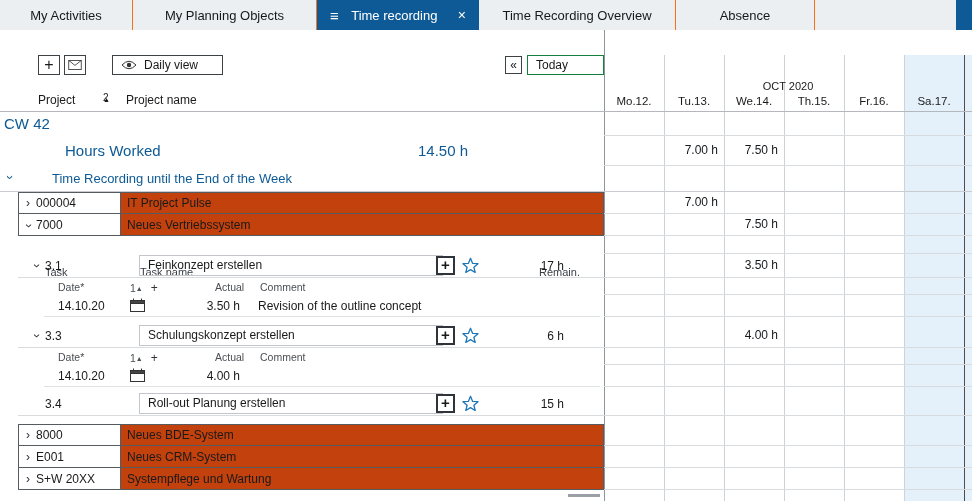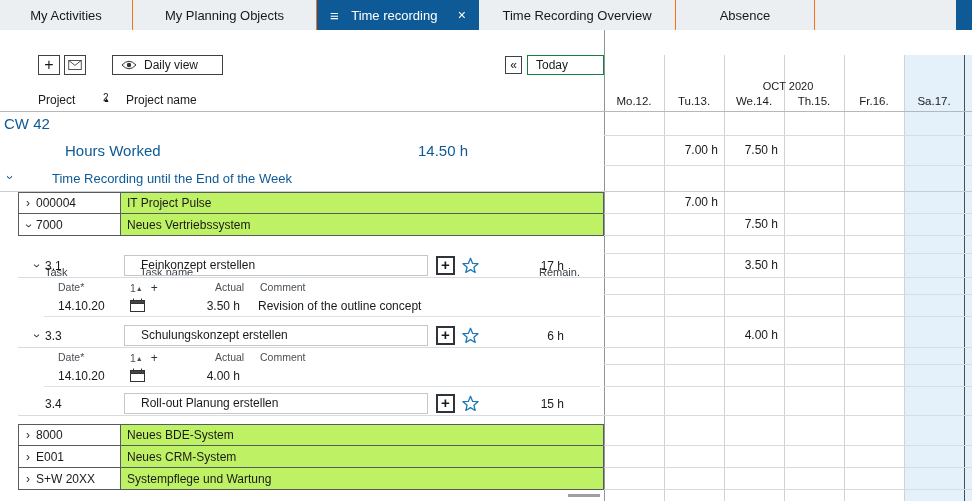--- a/index.html
+++ b/index.html
@@ -63,35 +63,35 @@
   .hw-total { position:absolute; left:418px; top:6px; font-size:15px; color:#0d5a96; }
   .r-hours .dc { line-height:29px; }
   .r-sect { height:26px; border-bottom:1px solid #c9cdd1; }
   .sect-chev { position:absolute; left:8px; top:4px; color:#0d5a96; font-size:13px; display:inline-block; transform:rotate(90deg); }
   .sect-label { position:absolute; left:26px; top:5px; font-size:13px; color:#0d5a96;margin-left:26px; }
 
   
   .r-proj { height:22px; font-size:12px; }
   .pleft { display:flex; padding-left:18px; }
   .pc1 { width:103px; border:1px solid #565b60; display:flex; align-items:center; padding-left:3px; background:#fff; }
-  .pc2 { width:483px; border:1px solid #565b60; border-left:none; display:flex; align-items:center; padding-left:6px; background:#bef264; }
+  .pc2 { width:483px; border:1px solid #565b60; border-left:none; display:flex; align-items:center; padding-left:6px; background:#c2410c; }
   .r-proj.follow .pc1, .r-proj.follow .pc2 { border-top:none; }
   .chev { display:inline-block; width:12px; font-size:12px; color:#2a2e33; text-align:center; transform-origin:50% 55%; }
   .chev.open { transform:rotate(90deg); }
   .pcode { margin-left:2px; }
   .r-proj .dc { line-height:21px; }
 
   
   .r-thdr { height:18px; font-size:11px; color:#3a3f44; }
   .r-thdr span { position:absolute; top:3px;margin-top:27px; }
   .th-task{left:45px} .th-name{left:140px} .th-remain{right:24px}
   .r-task { height:24px; font-size:12px; }
   .t-chev { position:absolute; left:30px; top:4px; }
   .t-code { position:absolute; left:45px; top:5px; }
-  .t-name { position:absolute; left:124px; top:1px; width:304px; height:21px; border:1px solid #c3c7cb; line-height:19px; padding-left:16px; }
+  .t-name { position:absolute; left:139px; top:1px; width:304px; height:21px; border:1px solid #c3c7cb; line-height:19px; padding-left:8px; }
   .t-plus { position:absolute; left:436px; top:2px; width:19px; height:19px; border:2px solid #2f343a; text-align:center; line-height:14px; font-size:15px; font-weight:600; background:#fff; }
   .t-star { position:absolute; left:462px; top:3px; }
   .t-remain { position:absolute; right:40px; top:5px; }
   .r-task .left::after { content:""; position:absolute; left:18px; right:0; bottom:0; height:1px; background:#d9dcdf; }
   .r-task .dc { line-height:23px; }
 
   .r-ehdr { height:17px; font-size:10.5px; color:#4a4f54; }
   .r-ehdr > .left > span { position:absolute; top:3px; }
   .e-date{left:58px} .e-sortwrap{left:130px} .e-actual{left:215px} .e-comment{left:260px}
   .e-sortwrap .arr { font-size:7px; vertical-align:1px; }

